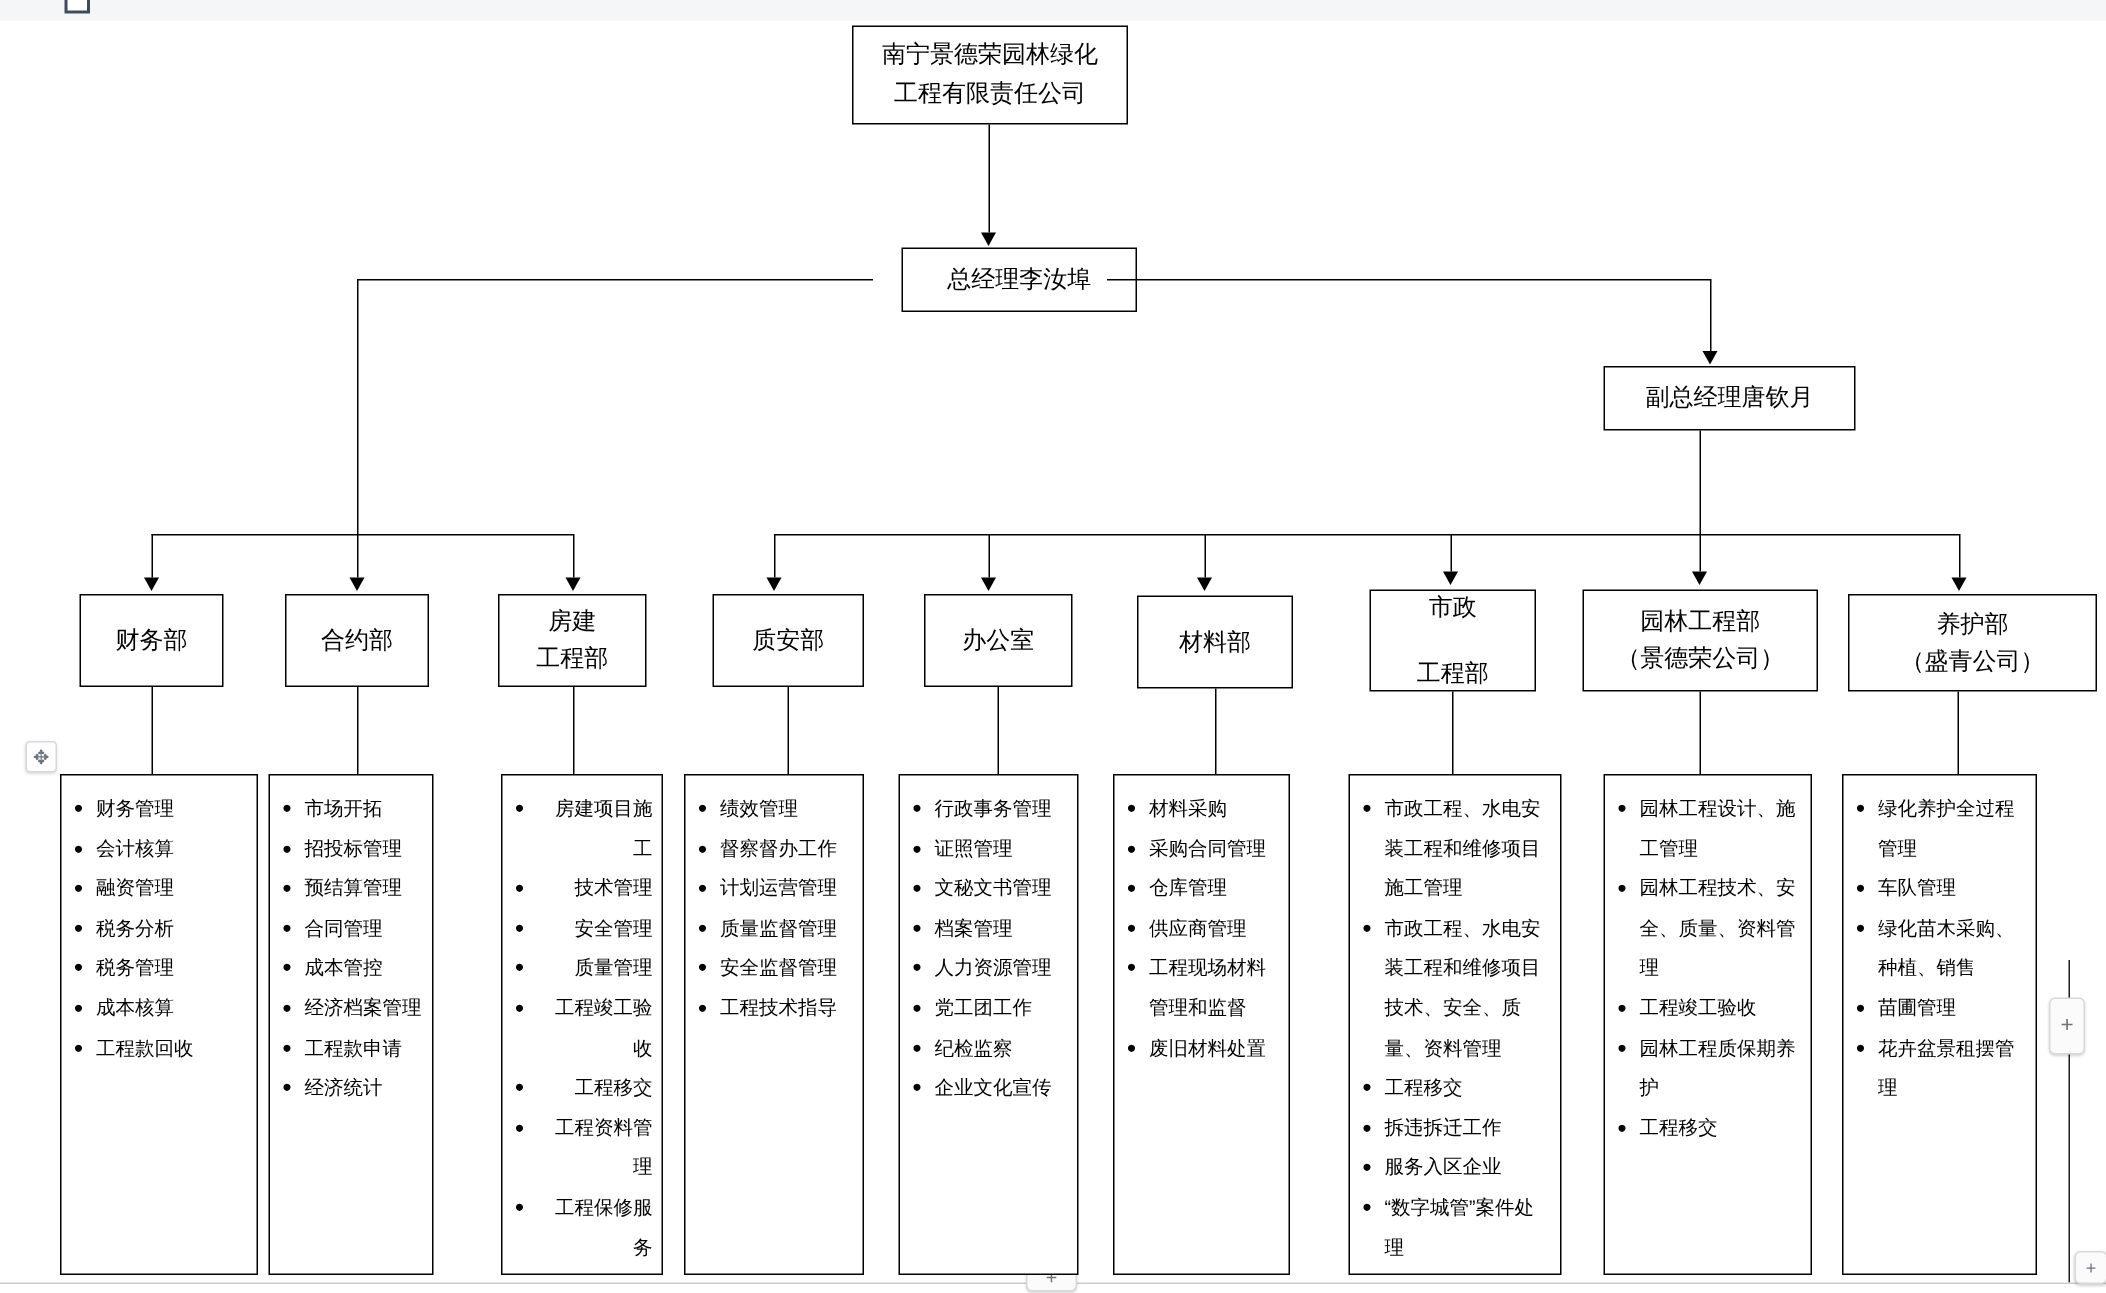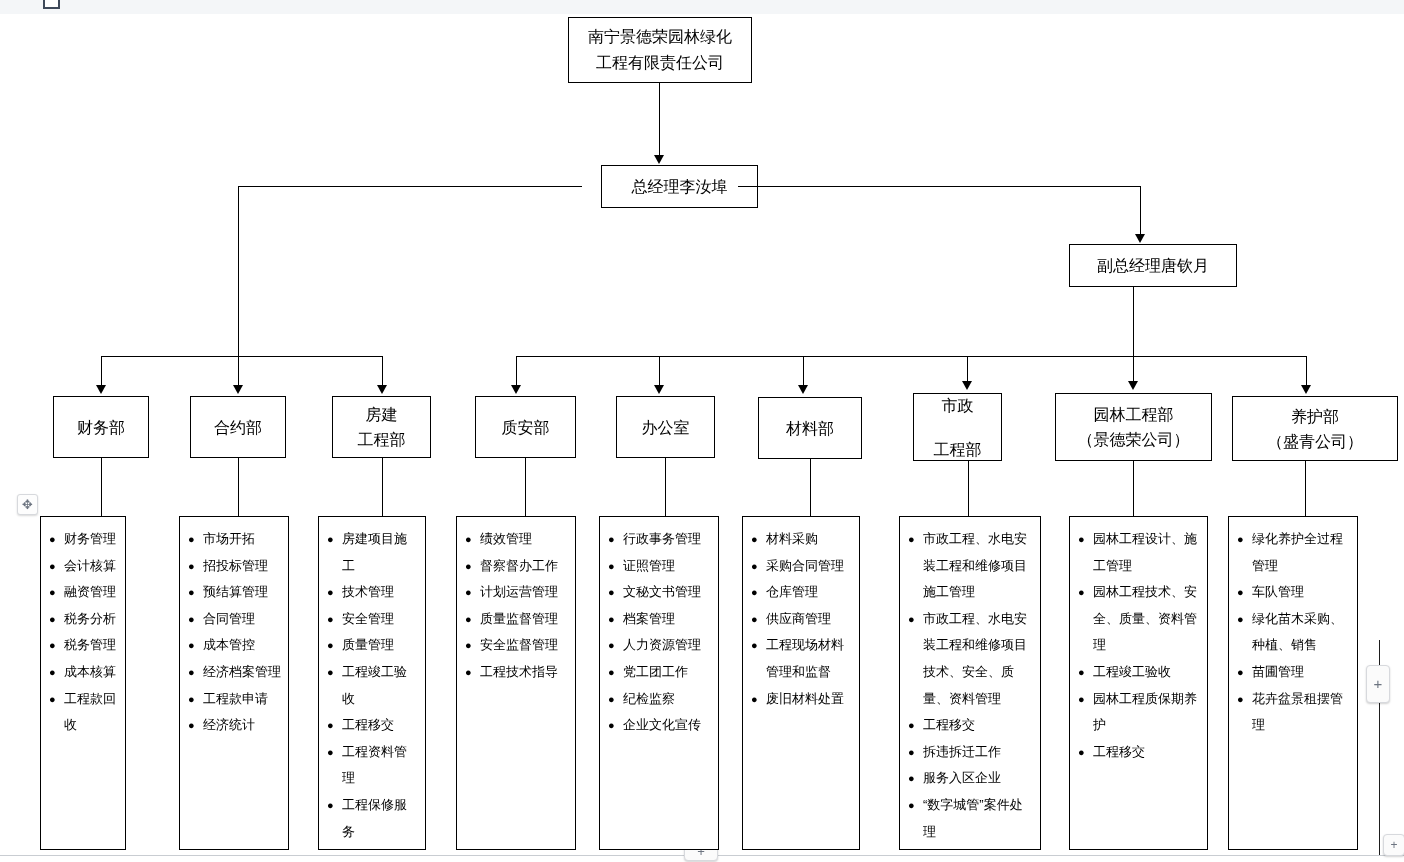--- a/index.html
+++ b/index.html
@@ -214,21 +214,21 @@
   </div>
   <div class="node dept" style="left:475px; top:396px; width:101px; height:62px;">
     <span class="ln">质安部</span>
   </div>
   <div class="node dept" style="left:616px; top:396px; width:99px; height:62px;">
     <span class="ln">办公室</span>
   </div>
   <div class="node dept" style="left:758px; top:397px; width:104px; height:62px;">
     <span class="ln">材料部</span>
   </div>
-  <div class="node dept" style="left:913px; top:393px; width:89px; height:68px;gap:19px;">
+  <div class="node dept" style="left:913px; top:393px; width:111px; height:68px;gap:19px;">
     <span class="ln">市政</span>
     <span class="ln">工程部</span>
   </div>
   <div class="node dept" style="left:1055px; top:393px; width:157px; height:68px;">
     <span class="ln">园林工程部</span>
     <span class="ln">（景德荣公司）</span>
   </div>
   <div class="node dept" style="left:1232px; top:396px; width:166px; height:65px;">
     <span class="ln">养护部</span>
     <span class="ln">（盛青公司）</span>
@@ -237,21 +237,21 @@
   <div class="line vline" style="left:101px;  top:458px; height:58px;"></div>
   <div class="line vline" style="left:238px;  top:458px; height:58px;"></div>
   <div class="line vline" style="left:382px;  top:458px; height:58px;"></div>
   <div class="line vline" style="left:525px;  top:458px; height:58px;"></div>
   <div class="line vline" style="left:665px;  top:458px; height:58px;"></div>
   <div class="line vline" style="left:810px;  top:459px; height:57px;"></div>
   <div class="line vline" style="left:968px;  top:461px; height:55px;"></div>
   <div class="line vline" style="left:1133px; top:461px; height:55px;"></div>
   <div class="line vline" style="left:1305px; top:461px; height:55px;"></div>
 
-  <div class="panel" style="left:40px; top:516px; width:86px; height:334px;">
+  <div class="panel" style="left:40px; top:516px; width:132px; height:334px;">
       <span class="item">
         <span class="cont">财务管理</span>
       </span>
       <span class="item">
         <span class="cont">会计核算</span>
       </span>
       <span class="item">
         <span class="cont">融资管理</span>
       </span>
       <span class="item">
@@ -286,21 +286,21 @@
       <span class="item">
         <span class="cont">经济档案管理</span>
       </span>
       <span class="item">
         <span class="cont">工程款申请</span>
       </span>
       <span class="item">
         <span class="cont">经济统计</span>
       </span>
     </div>
-  <div class="panel" style="left:318px; top:516px; width:108px; height:334px;">
+  <div class="panel" style="left:334px; top:516px; width:108px; height:334px;text-align:right;">
       <span class="item">
         <span class="cont">房建项目施工</span>
       </span>
       <span class="item">
         <span class="cont">技术管理</span>
       </span>
       <span class="item">
         <span class="cont">安全管理</span>
       </span>
       <span class="item">

